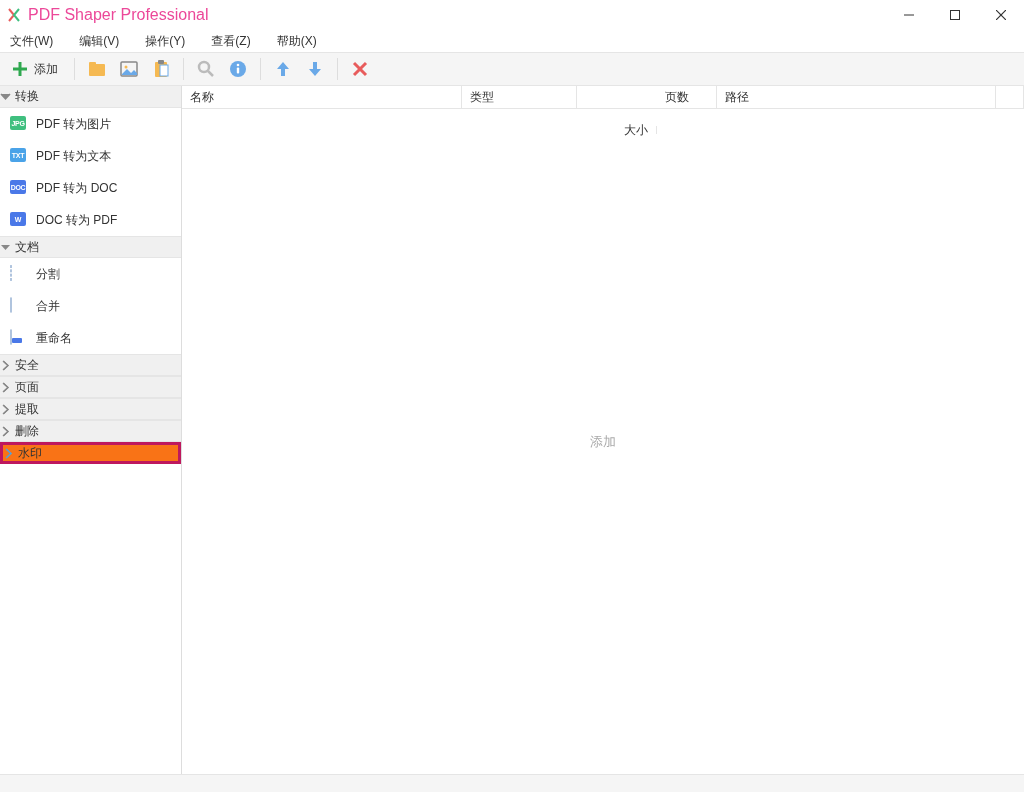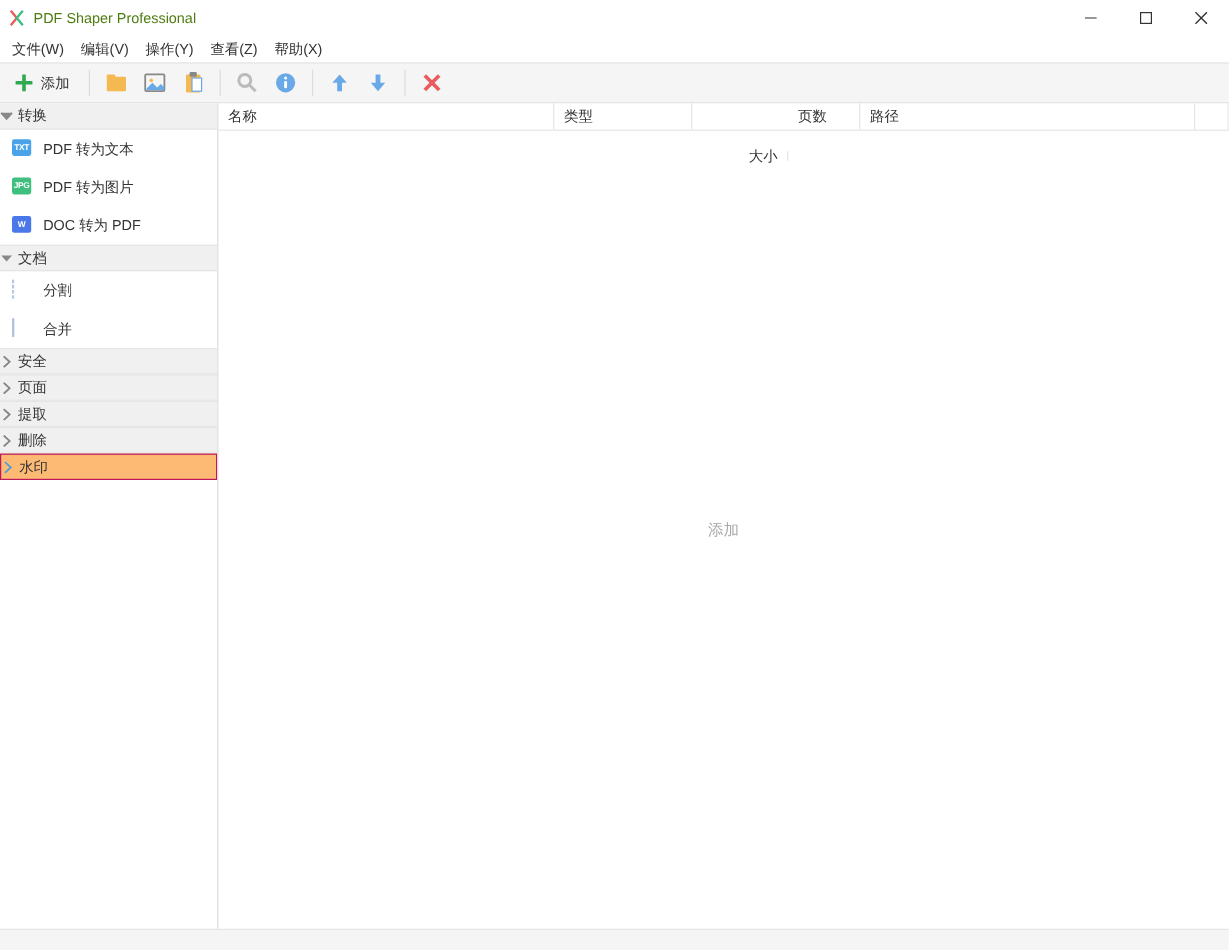--- a/index.html
+++ b/index.html
@@ -1,37 +1,37 @@
 <!DOCTYPE html>
 <html><head>
 <meta charset="utf-8">
 <style>
 * { margin: 0; padding: 0; box-sizing: border-box; font-family: "Microsoft YaHei", "Segoe UI", sans-serif; }
 body { width: 1024px; height: 792px; background: #fff; overflow: hidden; font-size: 12px; color: #333; }
 
 .titlebar { height: 30px; display: flex; align-items: center; padding-left: 6px; background: #fff; }
 .titlebar .app-icon { width: 16px; height: 16px; margin-right: 6px; }
-.titlebar .title { flex: 1; font-size: 12px; color: #4d7c0f; }
+.titlebar .title { flex: 1; font-size: 16px; color: #ec4899; }
 .win-controls { display: flex; }
 .win-btn { width: 46px; height: 30px; display: flex; align-items: center; justify-content: center; }
 
-.menubar { height: 22px; display: flex; align-items: center; padding-left: 4px; gap: 2px; background: #fff; }
+.menubar { height: 22px; display: flex; align-items: center; padding-left: 4px; gap: 14px; background: #fff; }
 .menu-item { padding: 2px 6px; font-size: 12px; cursor: default; }
 
 .toolbar { height: 34px; background: #f5f5f5; border-top: 1px solid #e5e5e5; border-bottom: 1px solid #e5e5e5; display: flex; align-items: center; padding: 0 6px; gap: 4px; }
 .tool-btn { height: 28px; display: flex; align-items: center; padding: 0 4px; border-radius: 2px; gap: 4px; }
 .tool-btn.add { padding: 0 8px 0 4px; }
 .tool-sep { width: 1px; height: 22px; background: #ddd; margin: 0 4px; }
 .tool-icon { width: 20px; height: 20px; display: flex; align-items: center; justify-content: center; }
 
 .main { display: flex; height: calc(792px - 30px - 22px - 34px - 18px); }
 .sidebar { width: 182px; border-right: 1px solid #ddd; overflow-y: auto; user-select: none; }
 .cat-header { background: #f0f0f0; border-top: 1px solid #e5e5e5; border-bottom: 1px solid #e5e5e5; height: 22px; display: flex; align-items: center; padding-left: 0; gap: 4px; cursor: pointer; }
 .cat-header.first { border-top: none; }
-.cat-header.selected { background: #fdba74; border: 1px solid #be185d; }
+.cat-header.selected { background: #f97316; border: 3px solid #be185d; }
 .chevron { width: 11px; height: 11px; color: #888; }
 .cat-label { font-size: 12px; }
 .cat-items { }
 .sb-item { height: 32px; display: flex; align-items: center; padding-left: 10px; gap: 10px; cursor: pointer; }
 .sb-icon { width: 16px; height: 16px; flex-shrink: 0; }
 
 .content { flex: 1; display: flex; flex-direction: column; position: relative; }
 .list-header { display: flex; height: 23px; border-bottom: 1px solid #e5e5e5; }
 .col { border-right: 1px solid #e5e5e5; padding: 4px 8px; font-size: 12px; display: flex; align-items: center; }
 .col.size { justify-content: flex-end; margin-top: 40px; }
@@ -178,29 +178,35 @@
     <div class="cat-header first">
       <span class="chevron"><svg width="11" height="11" viewBox="0 0 11 11">
             <path d="M1 3 L5.5 8 L10 3" fill="none" stroke="#888" stroke-width="1.5"></path>
             <path d="M1 3 L5.5 8 L10 3 Z" fill="#888"></path>
           </svg></span>
       <span class="cat-label">转换</span>
     </div>
     <div class="cat-items">
       <div class="sb-item">
         <span class="sb-icon">
+            <span class="badge jpg">JPG</span>
+          </span>
+        <span>PDF 转为图片</span>
+      </div>
+      <div class="sb-item">
+        <span class="sb-icon">
             <span class="badge txt">TXT</span>
           </span>
         <span>PDF 转为文本</span>
       </div>
       <div class="sb-item">
         <span class="sb-icon">
-            <span class="badge jpg">JPG</span>
-          </span>
-        <span>PDF 转为图片</span>
+            <span class="badge doc">DOC</span>
+          </span>
+        <span>PDF 转为 DOC</span>
       </div>
       <div class="sb-item">
         <span class="sb-icon">
             <span class="badge docw">W</span>
           </span>
         <span>DOC 转为 PDF</span>
       </div>
     </div>
 
     <div class="cat-header">
@@ -210,20 +216,24 @@
       <span class="cat-label">文档</span>
     </div>
     <div class="cat-items">
       <div class="sb-item">
         <span class="sb-icon"><span class="page-icon lines dashed"></span></span>
         <span>分割</span>
       </div>
       <div class="sb-item">
         <span class="sb-icon"><span class="page-icon lines"></span></span>
         <span>合并</span>
+      </div>
+      <div class="sb-item">
+        <span class="sb-icon"><span class="page-icon rename"></span></span>
+        <span>重命名</span>
       </div>
     </div>
 
     <div class="cat-header">
       <span class="chevron"><svg width="11" height="11" viewBox="0 0 11 11">
             <path d="M3 1 L8 5.5 L3 10" fill="none" stroke="#888" stroke-width="1.3"></path>
             <path d="M3.5 1.2 L8 5.5 L3.5 9.8" fill="none" stroke="#888" stroke-width="1.3"></path>
           </svg></span>
       <span class="cat-label">安全</span>
     </div>

